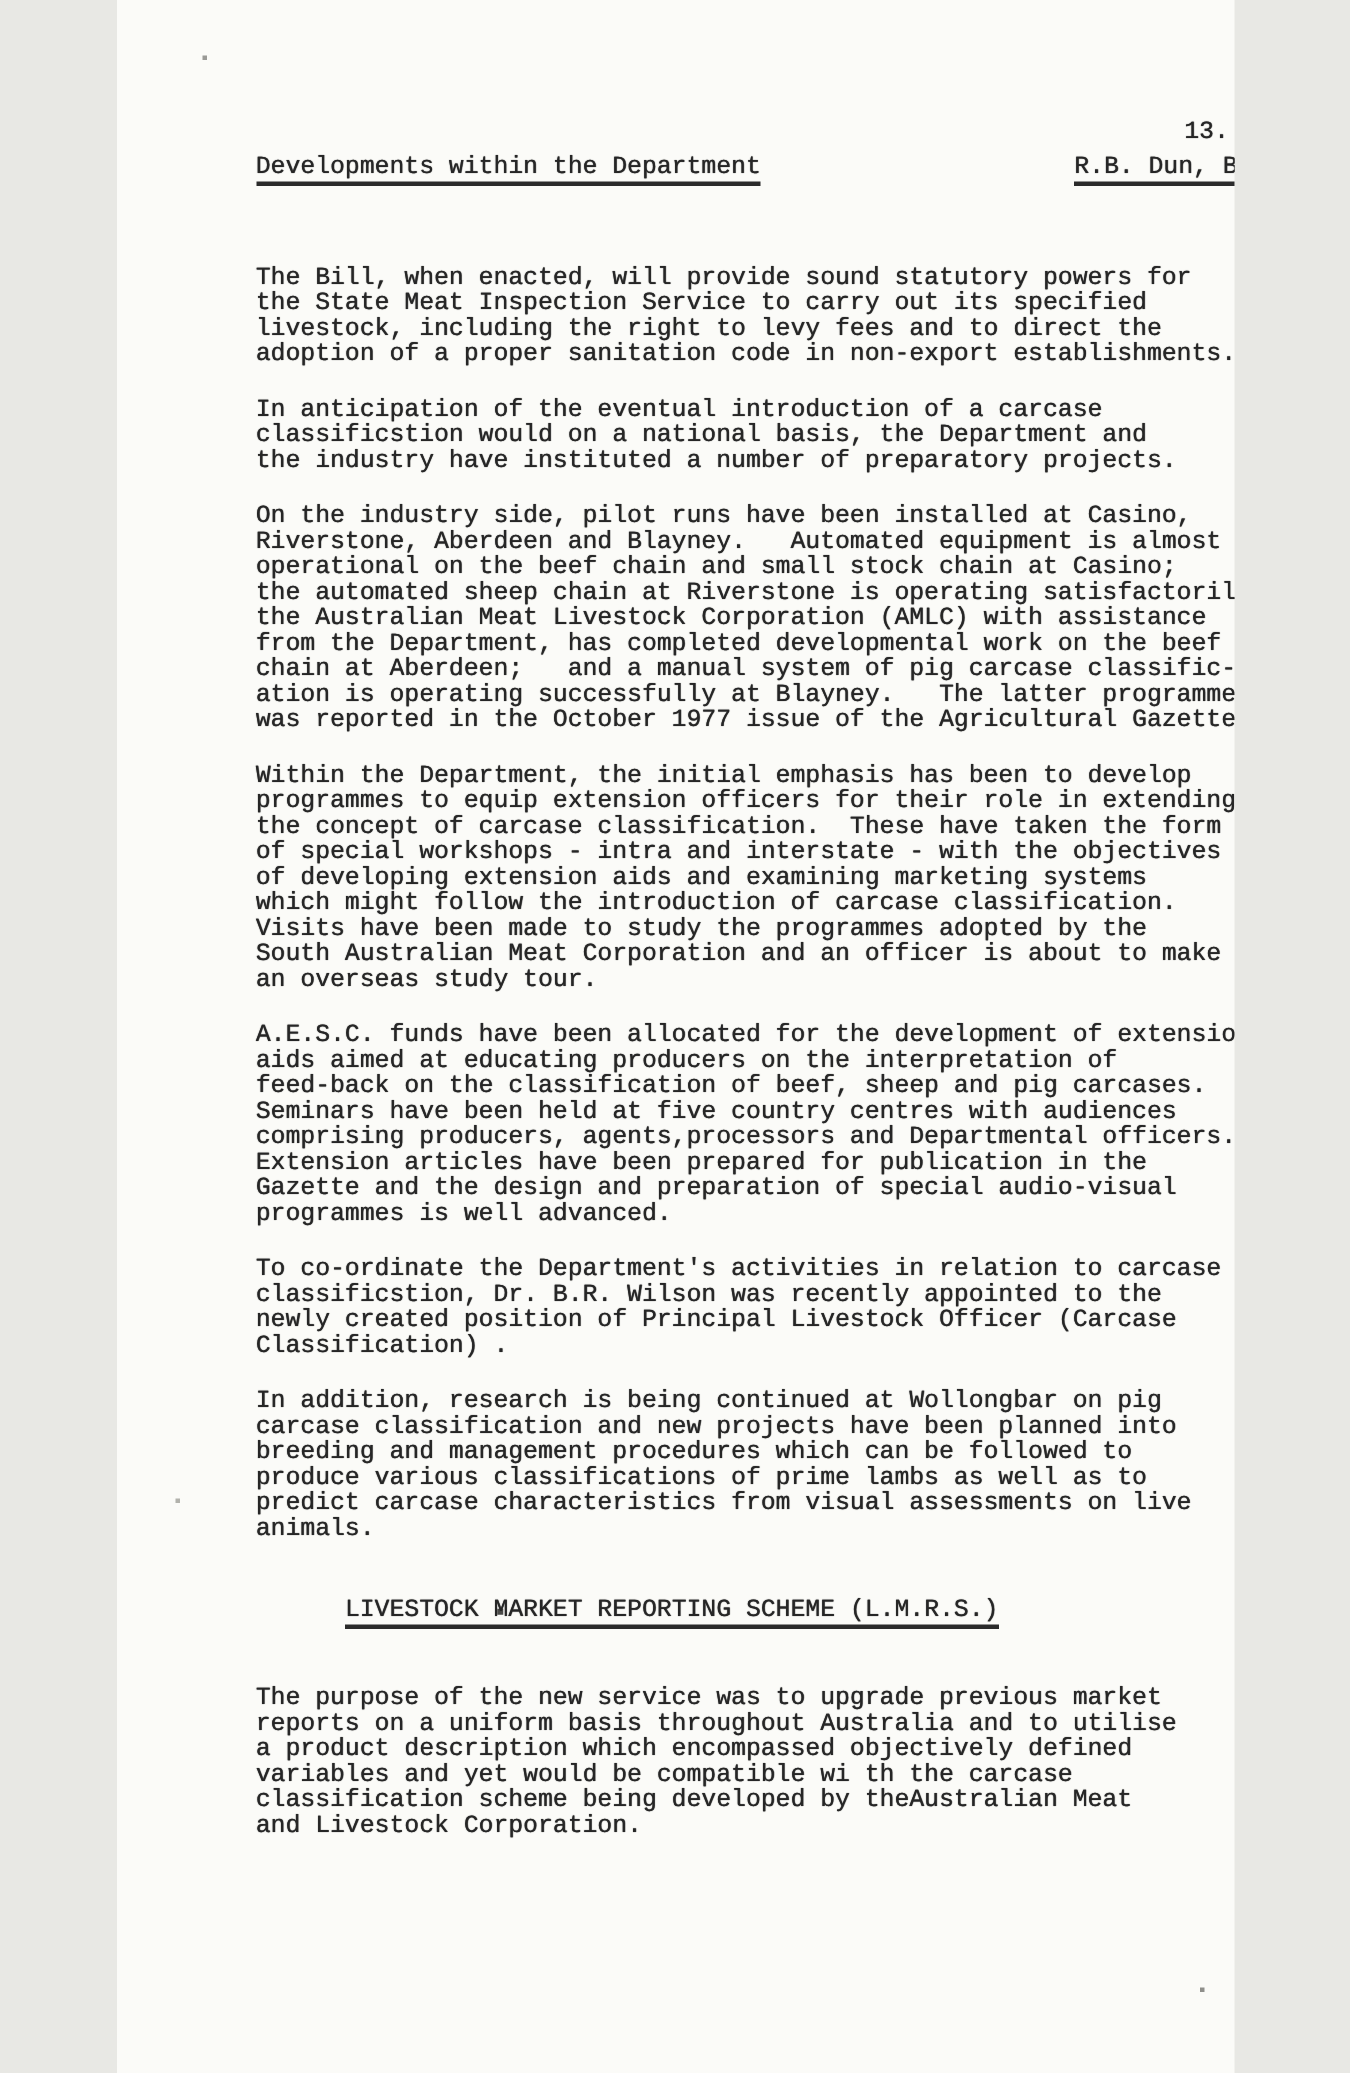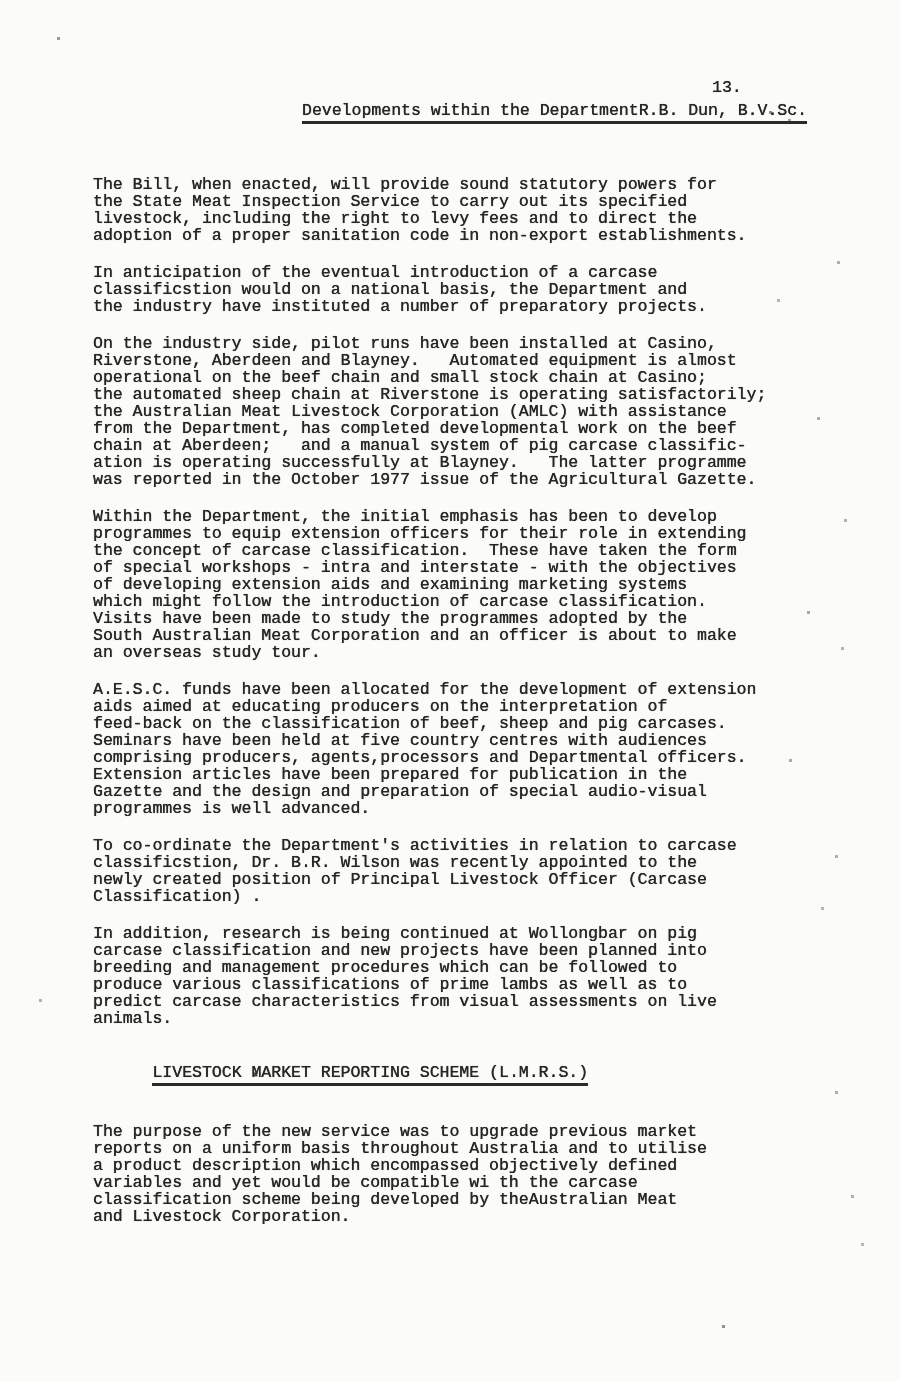--- a/index.html
+++ b/index.html
@@ -1,18 +1,18 @@
 <!DOCTYPE html>
 <html><head>
 <meta charset="utf-8">
 <style>
   html, body { margin: 0; padding: 0; background: #e8e8e4; }
   .page {
     position: relative;
-    width: 900px;
+    width: 745px;
     height: 1382px;
     margin: 0 auto;
     background: #fbfbf8;
     overflow: hidden;
     font-family: "Liberation Mono", "DejaVu Sans Mono", monospace;
     color: #262626;
   }
   .ink {
     text-shadow: 0 0 0.7px rgba(35,35,35,0.85), 0.3px 0.3px 0.4px rgba(60,60,60,0.5);
   }
@@ -23,21 +23,21 @@
     font-size: 16.5px;
     line-height: 17px;
     white-space: pre;
   }
   .doc-header {
     position: absolute;
     left: 93px;
     top: 102px;
     width: 714px;
     display: flex;
-    justify-content: flex-end;
+    justify-content: space-between;
     font-size: 16.5px;
     line-height: 17px;
   }
   .doc-header .underlined {
     display: inline-block;
     border-bottom: 3px solid #2b2b2b;
     padding-bottom: 2px;
     white-space: pre;
   }
   .doc-body {

